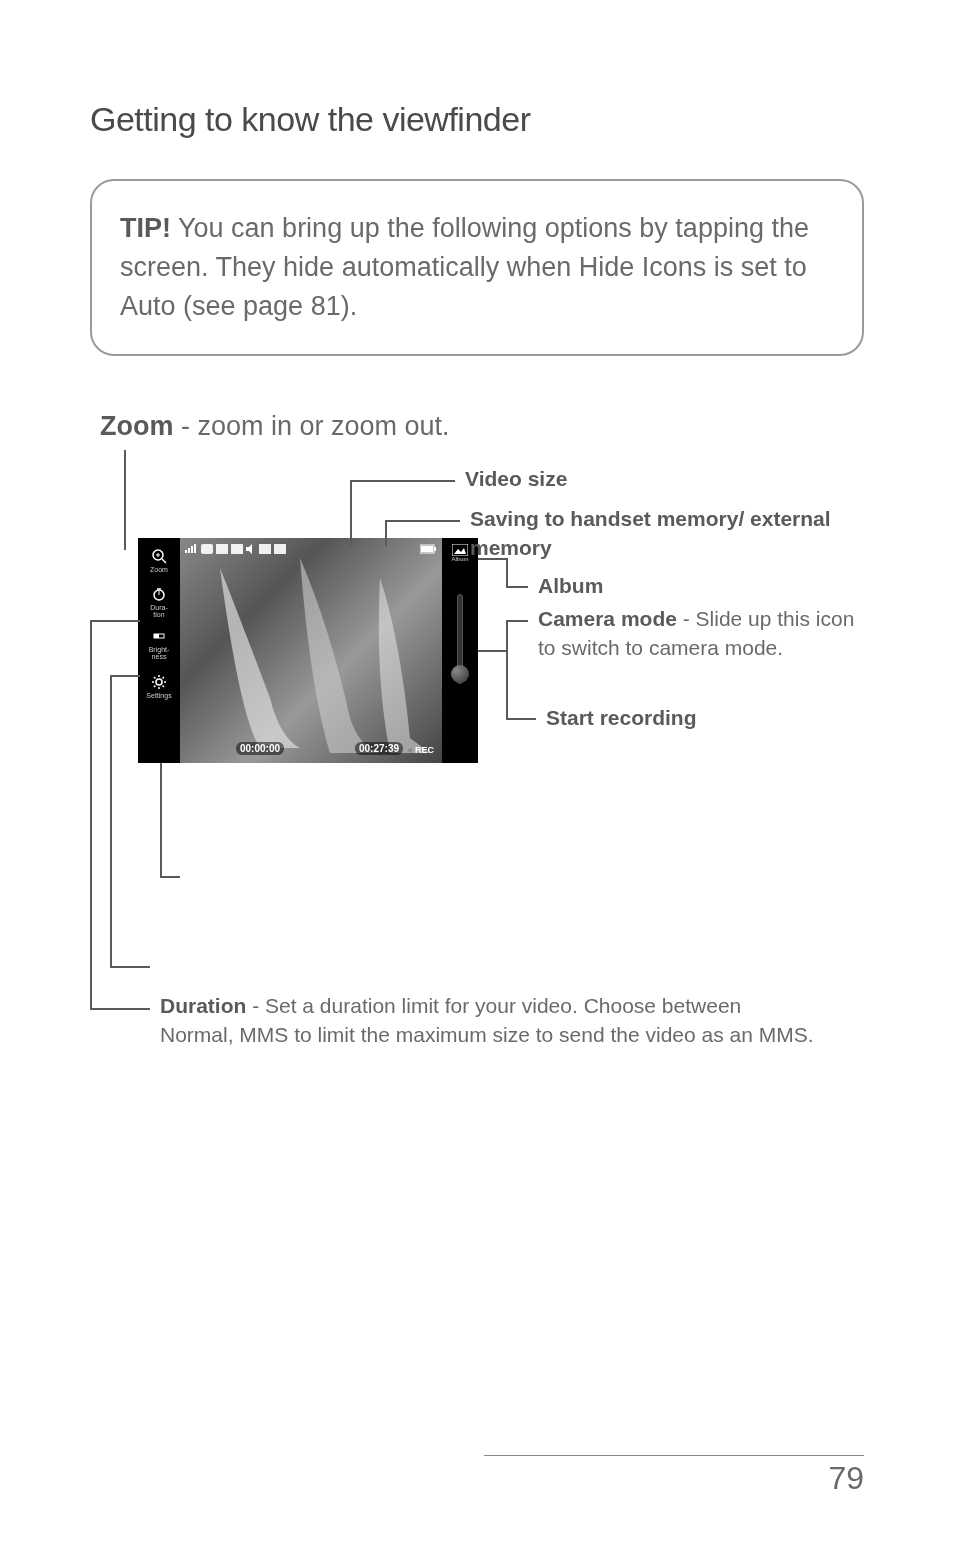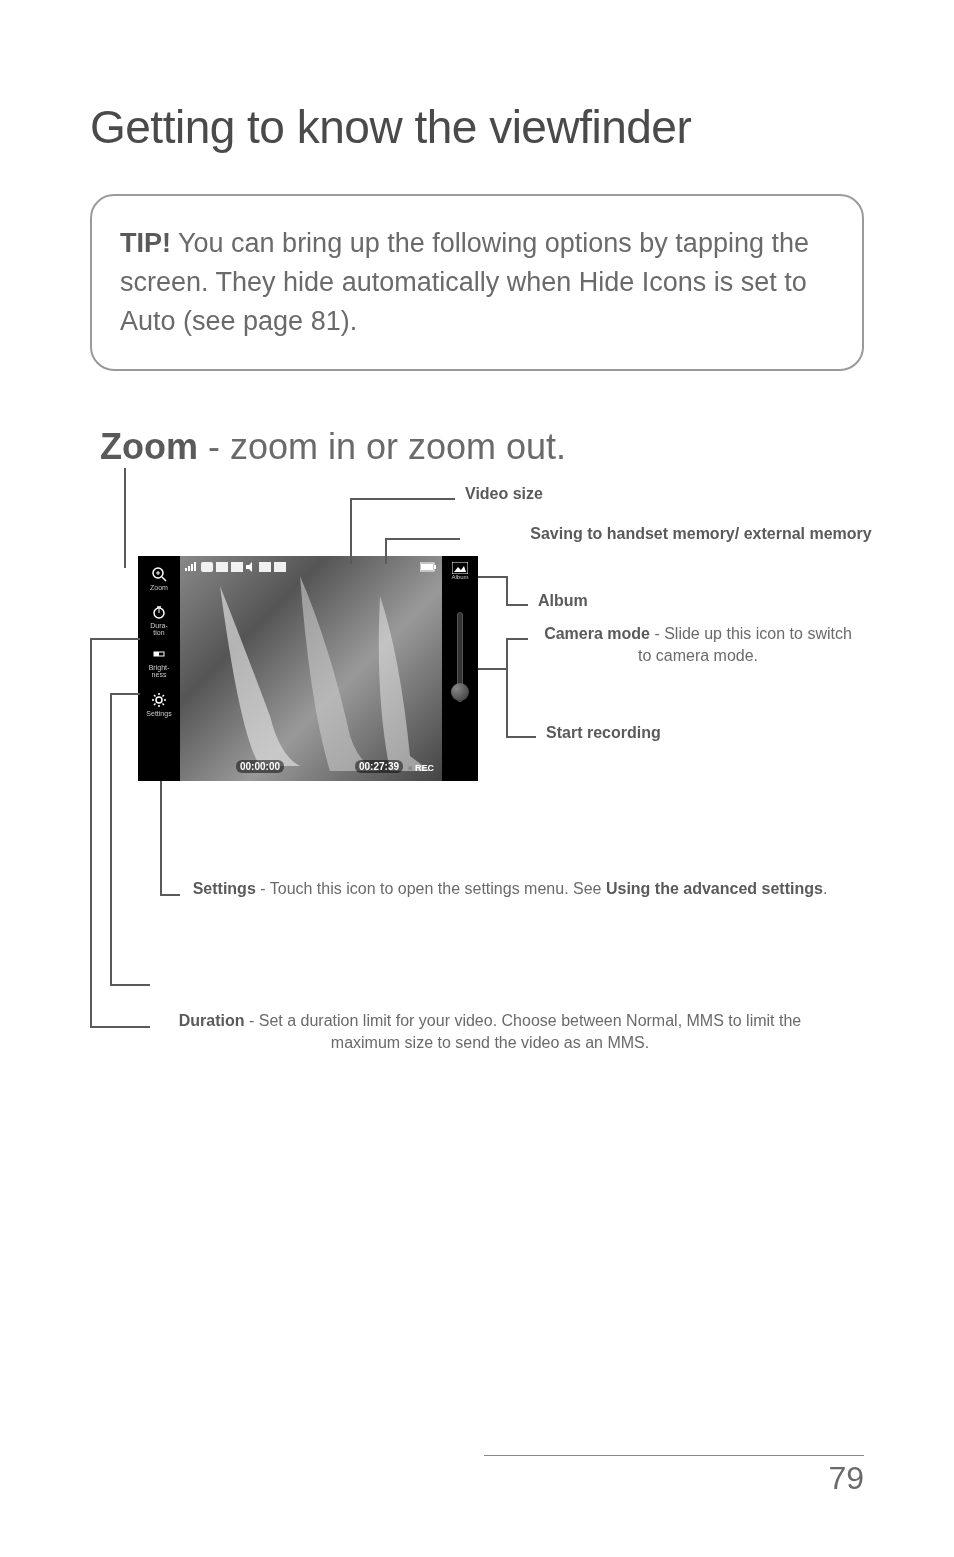--- a/index.html
+++ b/index.html
@@ -10,46 +10,46 @@
     body {
       width: 954px;
       height: 1557px;
       background: #fff;
       font-family: "Helvetica Neue", Arial, sans-serif;
       color: #5a5a5a;
       position: relative;
       padding: 100px 90px 60px 90px;
     }
     .page-title {
-      font-size: 46px;
+      font-size: 34px;
       font-weight: 300;
       color: #4a4a4a;
       margin-bottom: 40px;
       letter-spacing: -0.5px;
     }
     .tip-box {
       border: 2px solid #9a9a9a;
       border-radius: 24px;
       padding: 28px 28px;
       font-size: 27px;
       line-height: 1.45;
       color: #6a6a6a;
       font-weight: 300;
       margin-bottom: 55px;
     }
     .tip-box .bold {
       font-weight: 700;
       color: #5a5a5a;
     }
     .zoom-line {
-      font-size: 36px;
+      font-size: 27px;
       color: #6a6a6a;
       font-weight: 300;
       margin-left: 10px;
-      margin-bottom: 0;
+      margin-bottom: 8px;
     }
     .zoom-line .bold {
       font-weight: 700;
       color: #5a5a5a;
     }
     .diagram-area {
       position: relative;
       height: 640px;
     }
     .screenshot {
@@ -186,25 +186,24 @@
       margin-right: 2px;
     }
 
     
     .line {
       position: absolute;
       background: #5a5a5a;
     }
     .callout-label {
       position: absolute;
-      font-size: 16px;
+      font-size: 21px;
       color: #6a6a6a;
       font-weight: 300;
       line-height: 1.35;
-      text-align: center;
     }
     .callout-label .bold {
       font-weight: 700;
       color: #5a5a5a;
     }
     .page-number-bar {
       position: absolute;
       bottom: 60px;
       right: 90px;
       width: 380px;
@@ -322,21 +321,21 @@
   </div>
 
   <div class="line" style="left:260px; top:30px; width:2px; height:66px;"></div>
   <div class="line" style="left:260px; top:30px; width:105px; height:2px;"></div>
   <div class="callout-label" style="left:375px; top:15px;">
     <span class="bold">Video size</span>
   </div>
 
   <div class="line" style="left:295px; top:70px; width:2px; height:26px;"></div>
   <div class="line" style="left:295px; top:70px; width:75px; height:2px;"></div>
-  <div class="callout-label" style="left:380px; top:55px; width:370px;margin-left:46px;">
+  <div class="callout-label" style="left:380px; top:55px; width:370px;">
     <span class="bold">Saving to handset memory/ external memory</span>
   </div>
 
   <div class="line" style="left:388px; top:108px; width:30px; height:2px;"></div>
   <div class="line" style="left:416px; top:108px; width:2px; height:30px;"></div>
   <div class="line" style="left:416px; top:136px; width:22px; height:2px;"></div>
   <div class="callout-label" style="left:448px; top:122px;">
     <span class="bold">Album</span>
   </div>
 
@@ -356,23 +355,20 @@
   <div class="line" style="left:0px; top:170px; width:2px; height:390px;"></div>
   <div class="line" style="left:0px; top:558px; width:60px; height:2px;"></div>
 
   <div class="line" style="left:20px; top:225px; width:30px; height:2px;"></div>
   <div class="line" style="left:20px; top:225px; width:2px; height:293px;"></div>
   <div class="line" style="left:20px; top:516px; width:40px; height:2px;"></div>
 
   <div class="line" style="left:70px; top:313px; width:2px; height:115px;"></div>
   <div class="line" style="left:70px; top:426px; width:20px; height:2px;"></div>
 
-  <div class="callout-label" style="left:100px; top:410px; width:640px;">
-    <span class="bold">Settings</span><span> - Touch this icon to open the settings menu. See </span><span class="bold">Using the advanced settings</span><span>.</span>
-  </div>
 
 
   <div class="callout-label" style="left:70px; top:542px; width:660px;">
     <span class="bold">Duration</span><span> - Set a duration limit for your video. Choose between Normal, MMS to limit the maximum size to send the video as an MMS.</span>
   </div>
 
 </div>
 
 <div class="page-number-bar">79</div>
 

